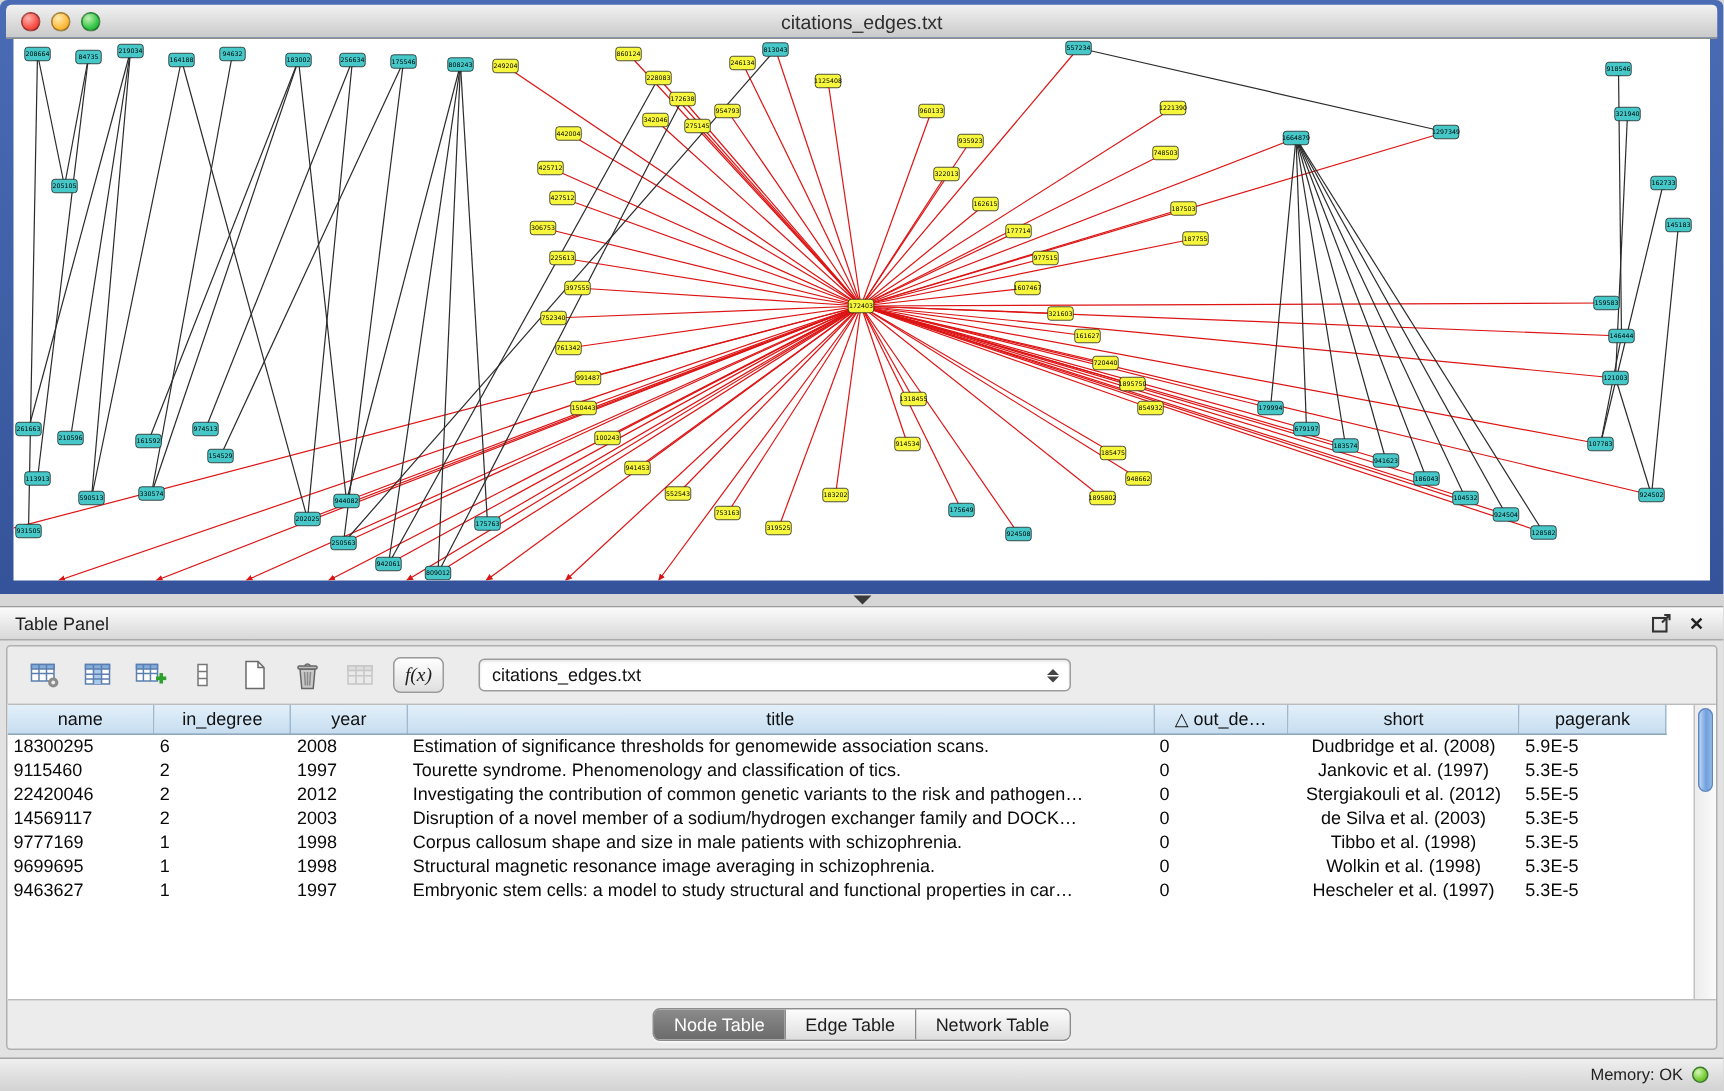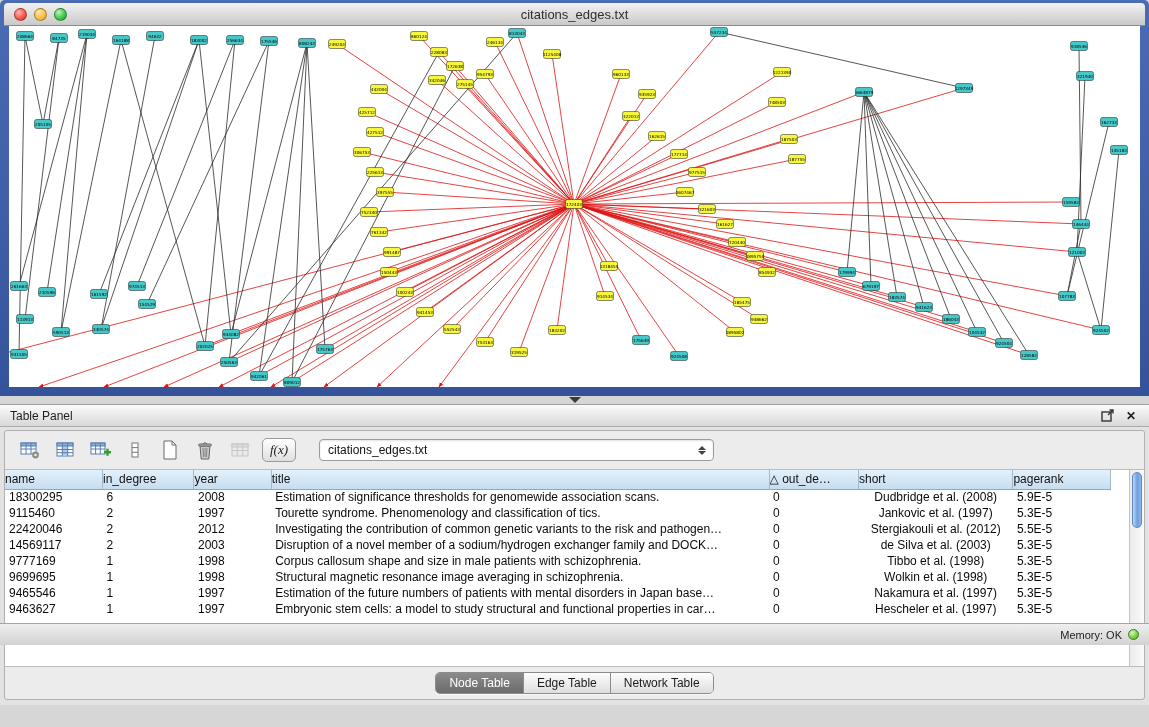--- a/index.html
+++ b/index.html
@@ -1,17 +1,17 @@
 <!DOCTYPE html>
 <html><head>
 <meta charset="utf-8">
 <style>
   * { margin:0; padding:0; box-sizing:border-box; }
   html,body { width:1149px; height:727px; background:#d6d6d6; font-family:"Liberation Sans", sans-serif; overflow:hidden; }
-  .screen { position:relative; width:1149px; height:645px;border-radius:23px; }
+  .screen { position:relative; width:1149px; height:727px;border-radius:23px; }
 
   
   .network-window { position:absolute; top:0; left:0; width:1149px; height:396px;
     background:linear-gradient(#4a6cb4,#35539b); padding:3px 4px 9px; border-radius:5px 5px 0 0; }
   .titlebar { height:23px; background:linear-gradient(#f2f2f2,#c9c9c9); border-bottom:1px solid #8d8d8d;
     border-radius:4px 4px 0 0; position:relative; display:flex; align-items:center; justify-content:center; }
   .window-title { font-size:13px; color:#2e2e2e; }
   .traffic-lights { position:absolute; left:10px; top:5px; display:flex; gap:7px; }
   .light { width:13px; height:13px; border-radius:50%; border:1px solid rgba(0,0,0,.35); display:inline-block; }
   .light.red    { background:radial-gradient(circle at 35% 30%, #ffb3ad, #f95149 60%, #d8281f); }
@@ -47,21 +47,21 @@
     box-shadow:inset 0 1px 2px rgba(0,0,0,.12); }
   .network-select .sel-label { flex:1; white-space:nowrap; overflow:hidden; }
   .stepper { display:flex; flex-direction:column; align-items:center; gap:1px; padding:0 3px; }
   .stepper i { display:block; width:0; height:0; border-left:4px solid transparent; border-right:4px solid transparent; }
   .stepper .up { border-bottom:4px solid #444; }
   .stepper .dn { border-top:4px solid #444; }
 
   
   .table-wrap { position:relative; flex:1; background:#ffffff; border-top:1px solid #bcbcbc; border-bottom:1px solid #bcbcbc; overflow:hidden; }
   table.data { border-collapse:collapse; table-layout:fixed; width:1106px; }
-  table.data th { height:19px; font-size:12px; font-weight:normal; color:#111; text-align:left;
+  table.data th { height:19px; font-size:12px; font-weight:normal; color:#111; text-align:center;
     background:linear-gradient(#e3f0fa,#c6ddf0); border-right:1px solid #9fb9cf; border-bottom:1px solid #8fa9bf;
     overflow:hidden; white-space:nowrap;margin-top:32px; }
   table.data td { height:16px; font-size:12px; color:#0a0a0a; padding:0 4px; white-space:nowrap; overflow:hidden; }
   td.al { text-align:left; } td.ac { text-align:center; }
   .vscroll { position:absolute; top:0; right:0; bottom:0; width:15px;
     background:linear-gradient(to right,#ececec,#fafafa); border-left:1px solid #c2c2c2; }
   .vthumb { position:absolute; top:2px; left:2px; width:10px; height:56px; border-radius:6px;
     border:1px solid #5d86c2; background:linear-gradient(to right,#bcd6f4,#6f9fdd 55%,#8fb7e8); }
 
   
@@ -777,29 +777,20 @@
               <tr>
                 <td class="al">9699695</td>
                 <td class="al">1</td>
                 <td class="al">1998</td>
                 <td class="al">Structural magnetic resonance image averaging in schizophrenia.</td>
                 <td class="al">0</td>
                 <td class="ac">Wolkin et al. (1998)</td>
                 <td class="al">5.3E-5</td>
               </tr>
               <tr>
-                <td class="al">9465546</td>
-                <td class="al">1</td>
-                <td class="al">1997</td>
-                <td class="al">Estimation of the future numbers of patients with mental disorders in Japan base…</td>
-                <td class="al">0</td>
-                <td class="ac">Nakamura et al. (1997)</td>
-                <td class="al">5.3E-5</td>
-              </tr>
-              <tr>
                 <td class="al">9463627</td>
                 <td class="al">1</td>
                 <td class="al">1997</td>
                 <td class="al">Embryonic stem cells: a model to study structural and functional properties in car…</td>
                 <td class="al">0</td>
                 <td class="ac">Hescheler et al. (1997)</td>
                 <td class="al">5.3E-5</td>
               </tr>
             </tbody>
         </table>

